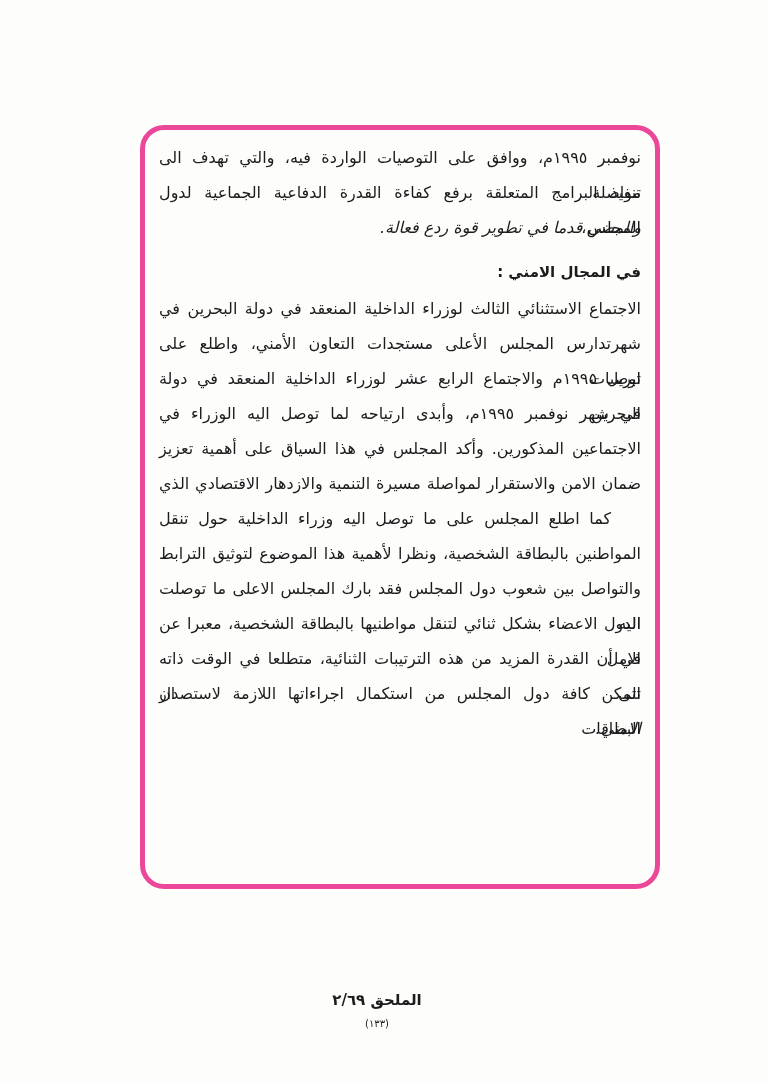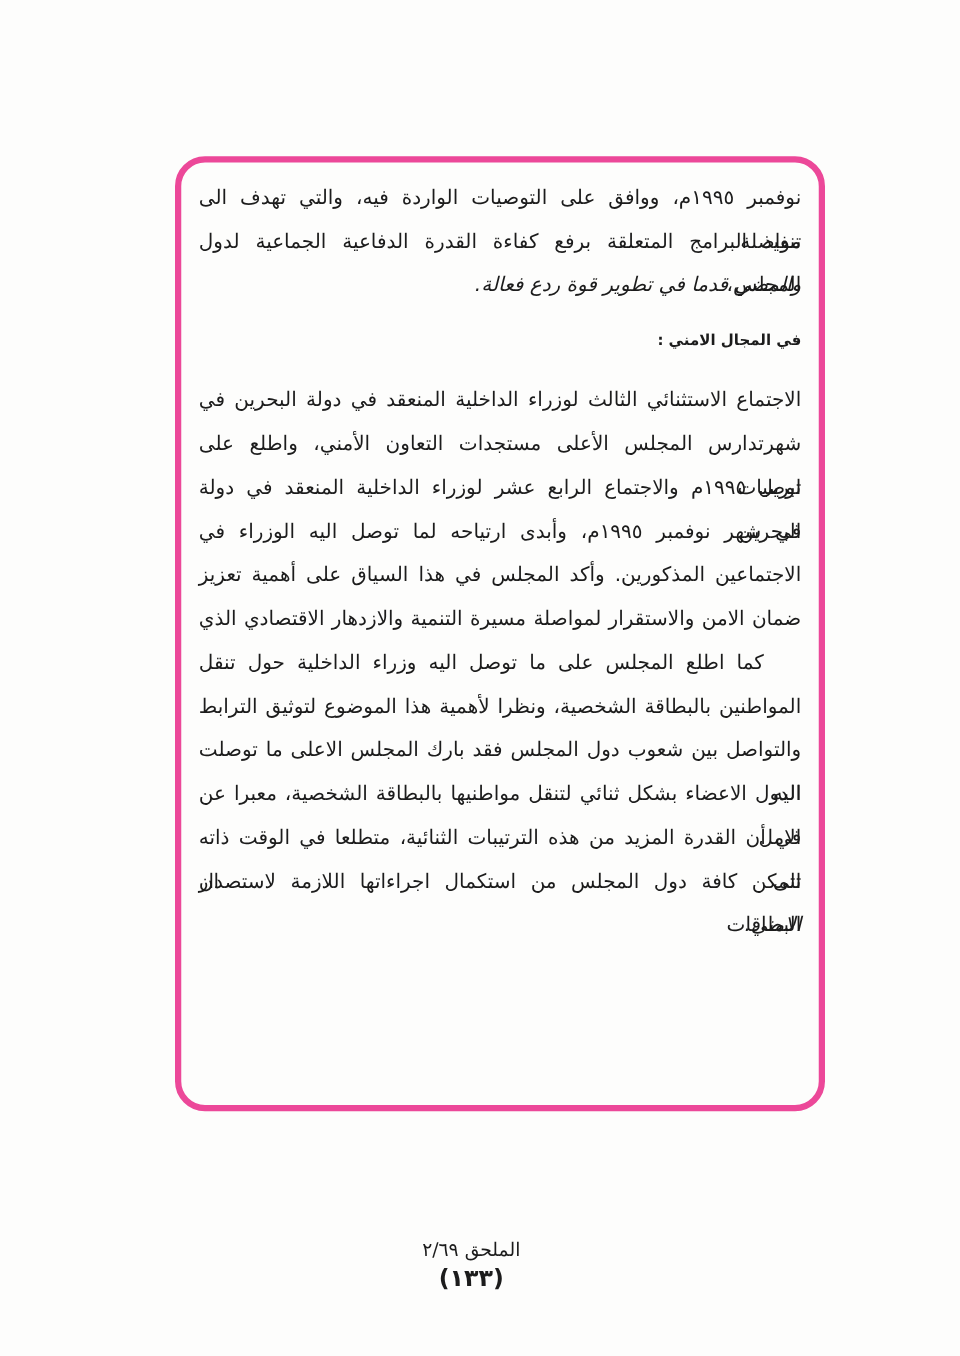--- a/index.html
+++ b/index.html
@@ -39,44 +39,44 @@
   }
   .ln.end {
     text-align-last: right;
     font-style: italic;
   }
   .ln.ind {
     text-indent: 30px;
   }
   .heading {
     font-weight: 700;
-    font-size: 12px;
+    font-size: 15px;
     line-height: 35px;
     height: 35px;
     margin-top: 10px;
-    margin-bottom: 12px;
+    margin-bottom: 1px;
     text-align: right;
     direction: rtl;
   }
   .footer {
     position: absolute;
     left: 297px;
     top: 991px;
     width: 160px;
     text-align: center;
     direction: rtl;
   }
   .annex {
-    font-weight: 400;
+    font-weight: 700;
     font-size: 15px;
     line-height: 19px;
   }
   .pagenum {
-    font-weight: 700;
-    font-size: 19px;
+    font-weight: 400;
+    font-size: 10px;
     line-height: 19px;
     margin-top: 4px;
   }
 </style>
 </head>
 <body>
 
 <div class="frame">
 
   <div>

